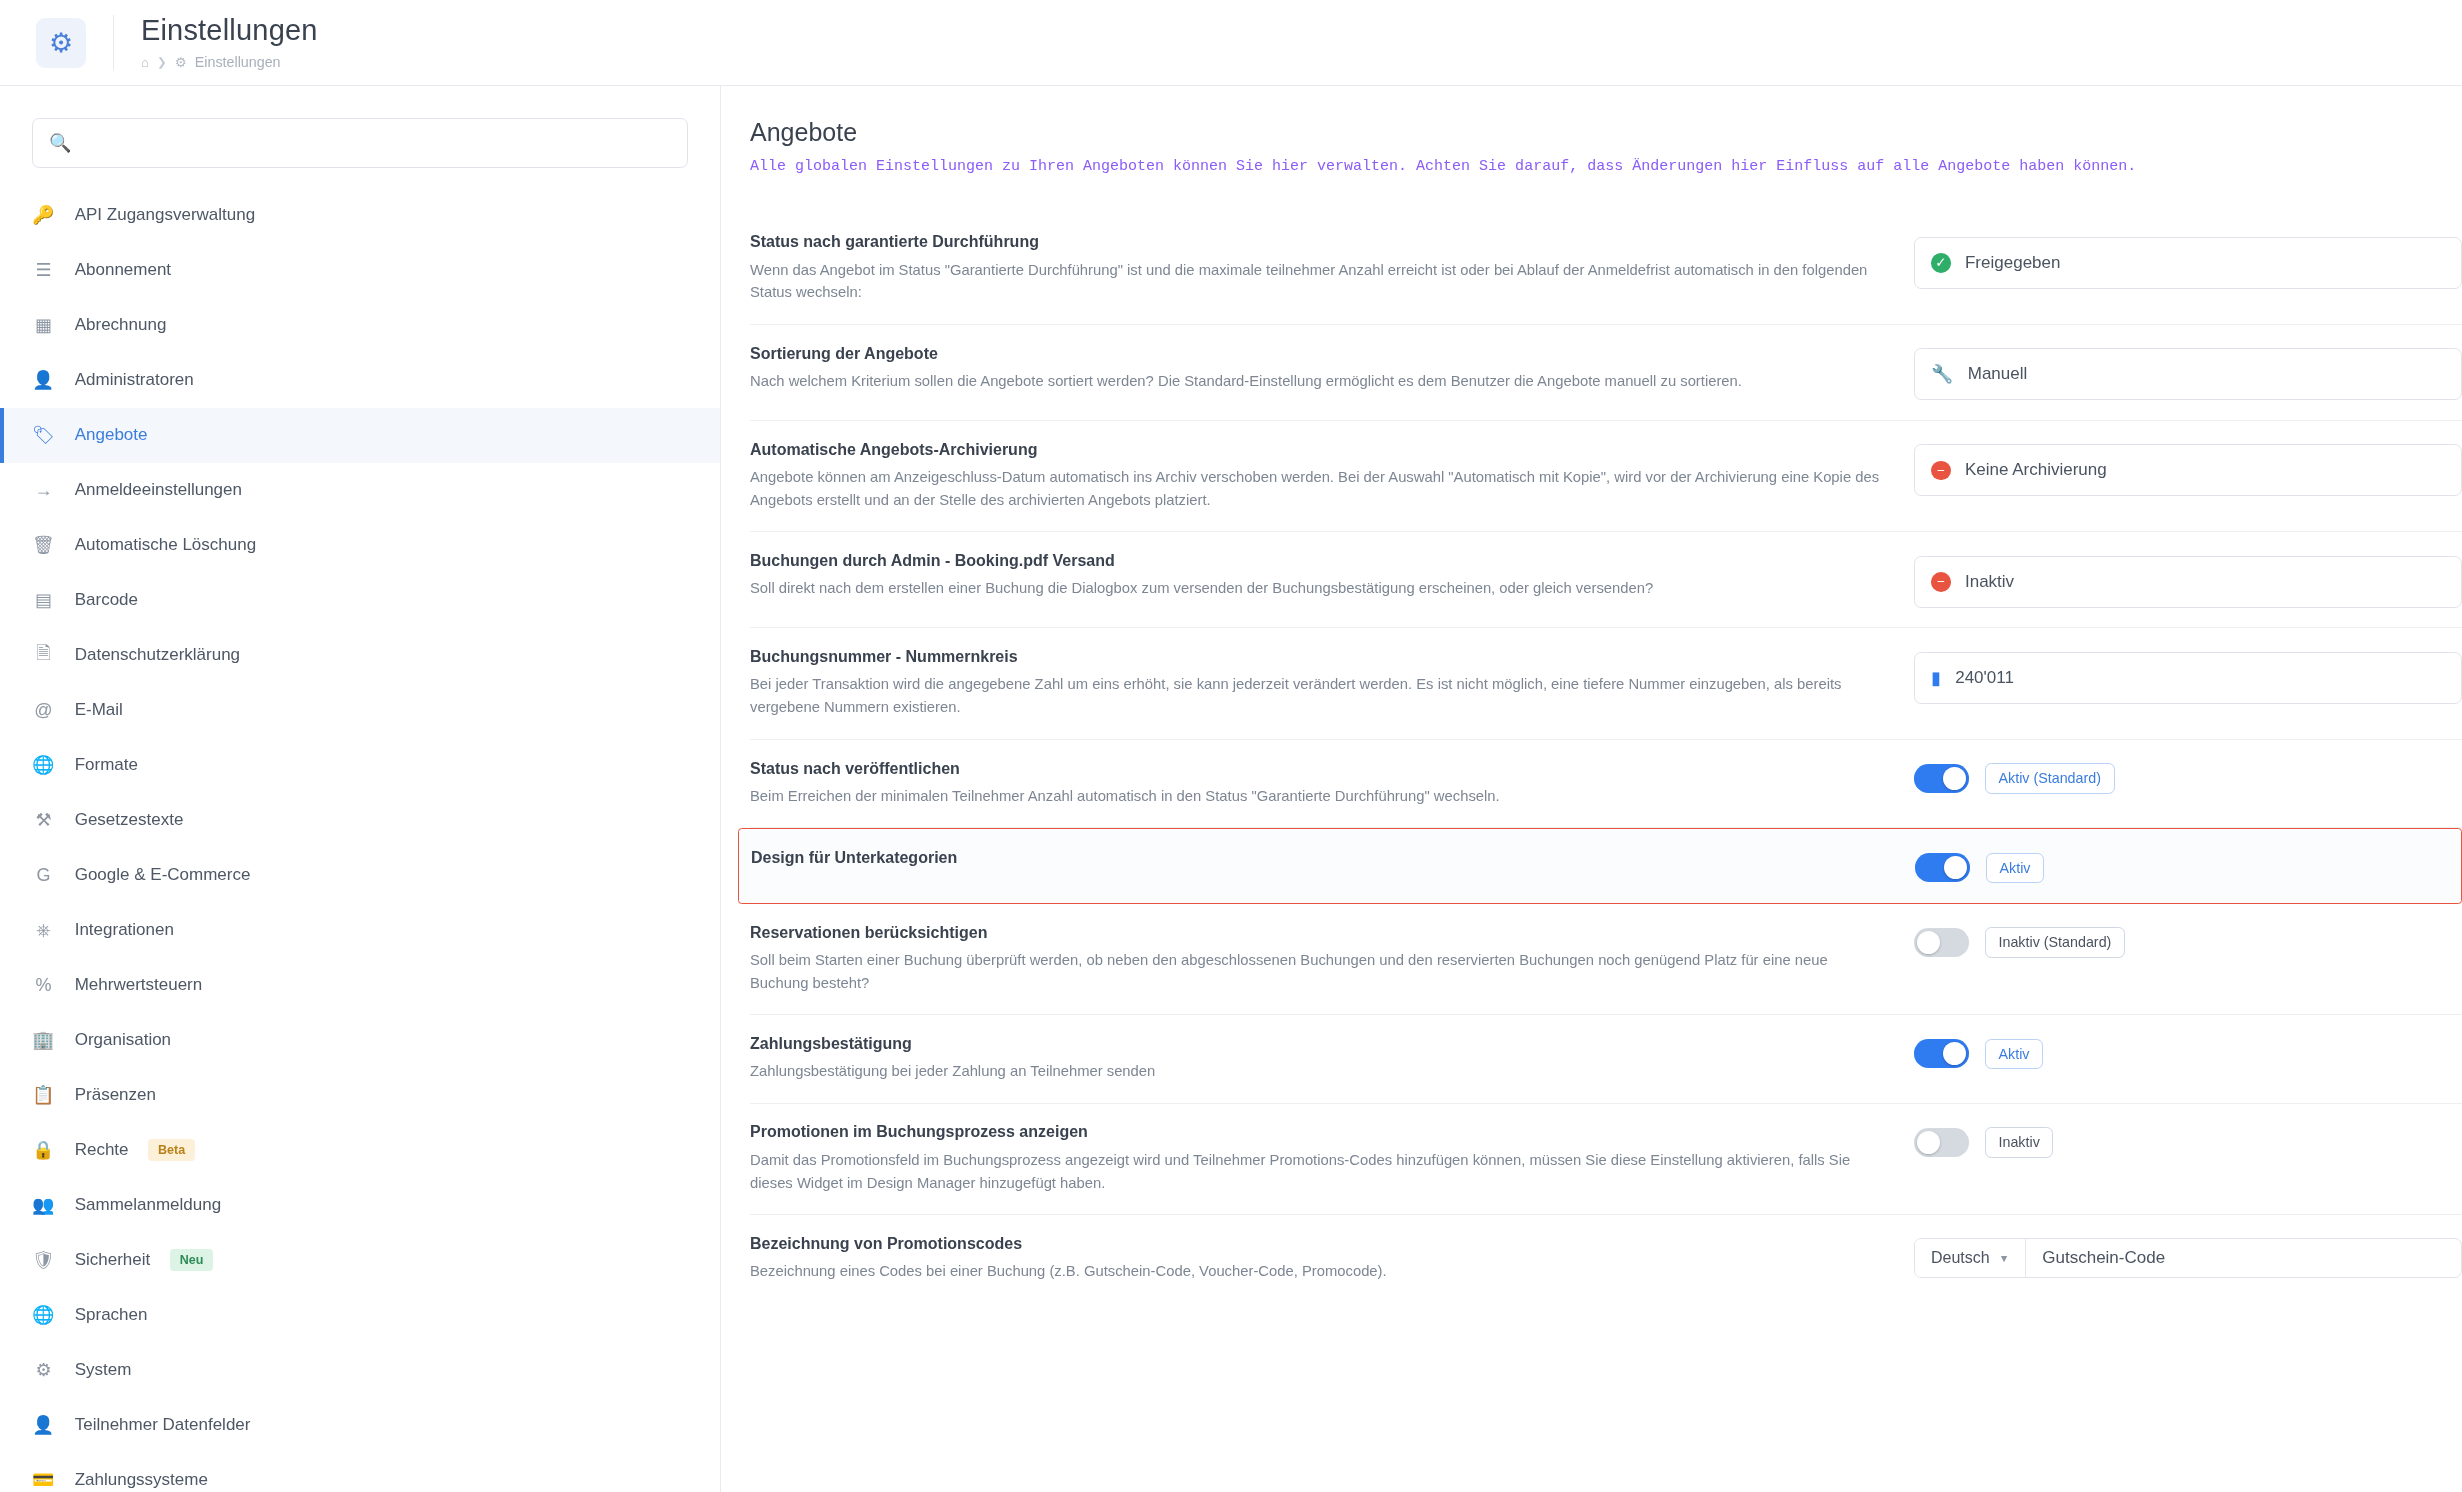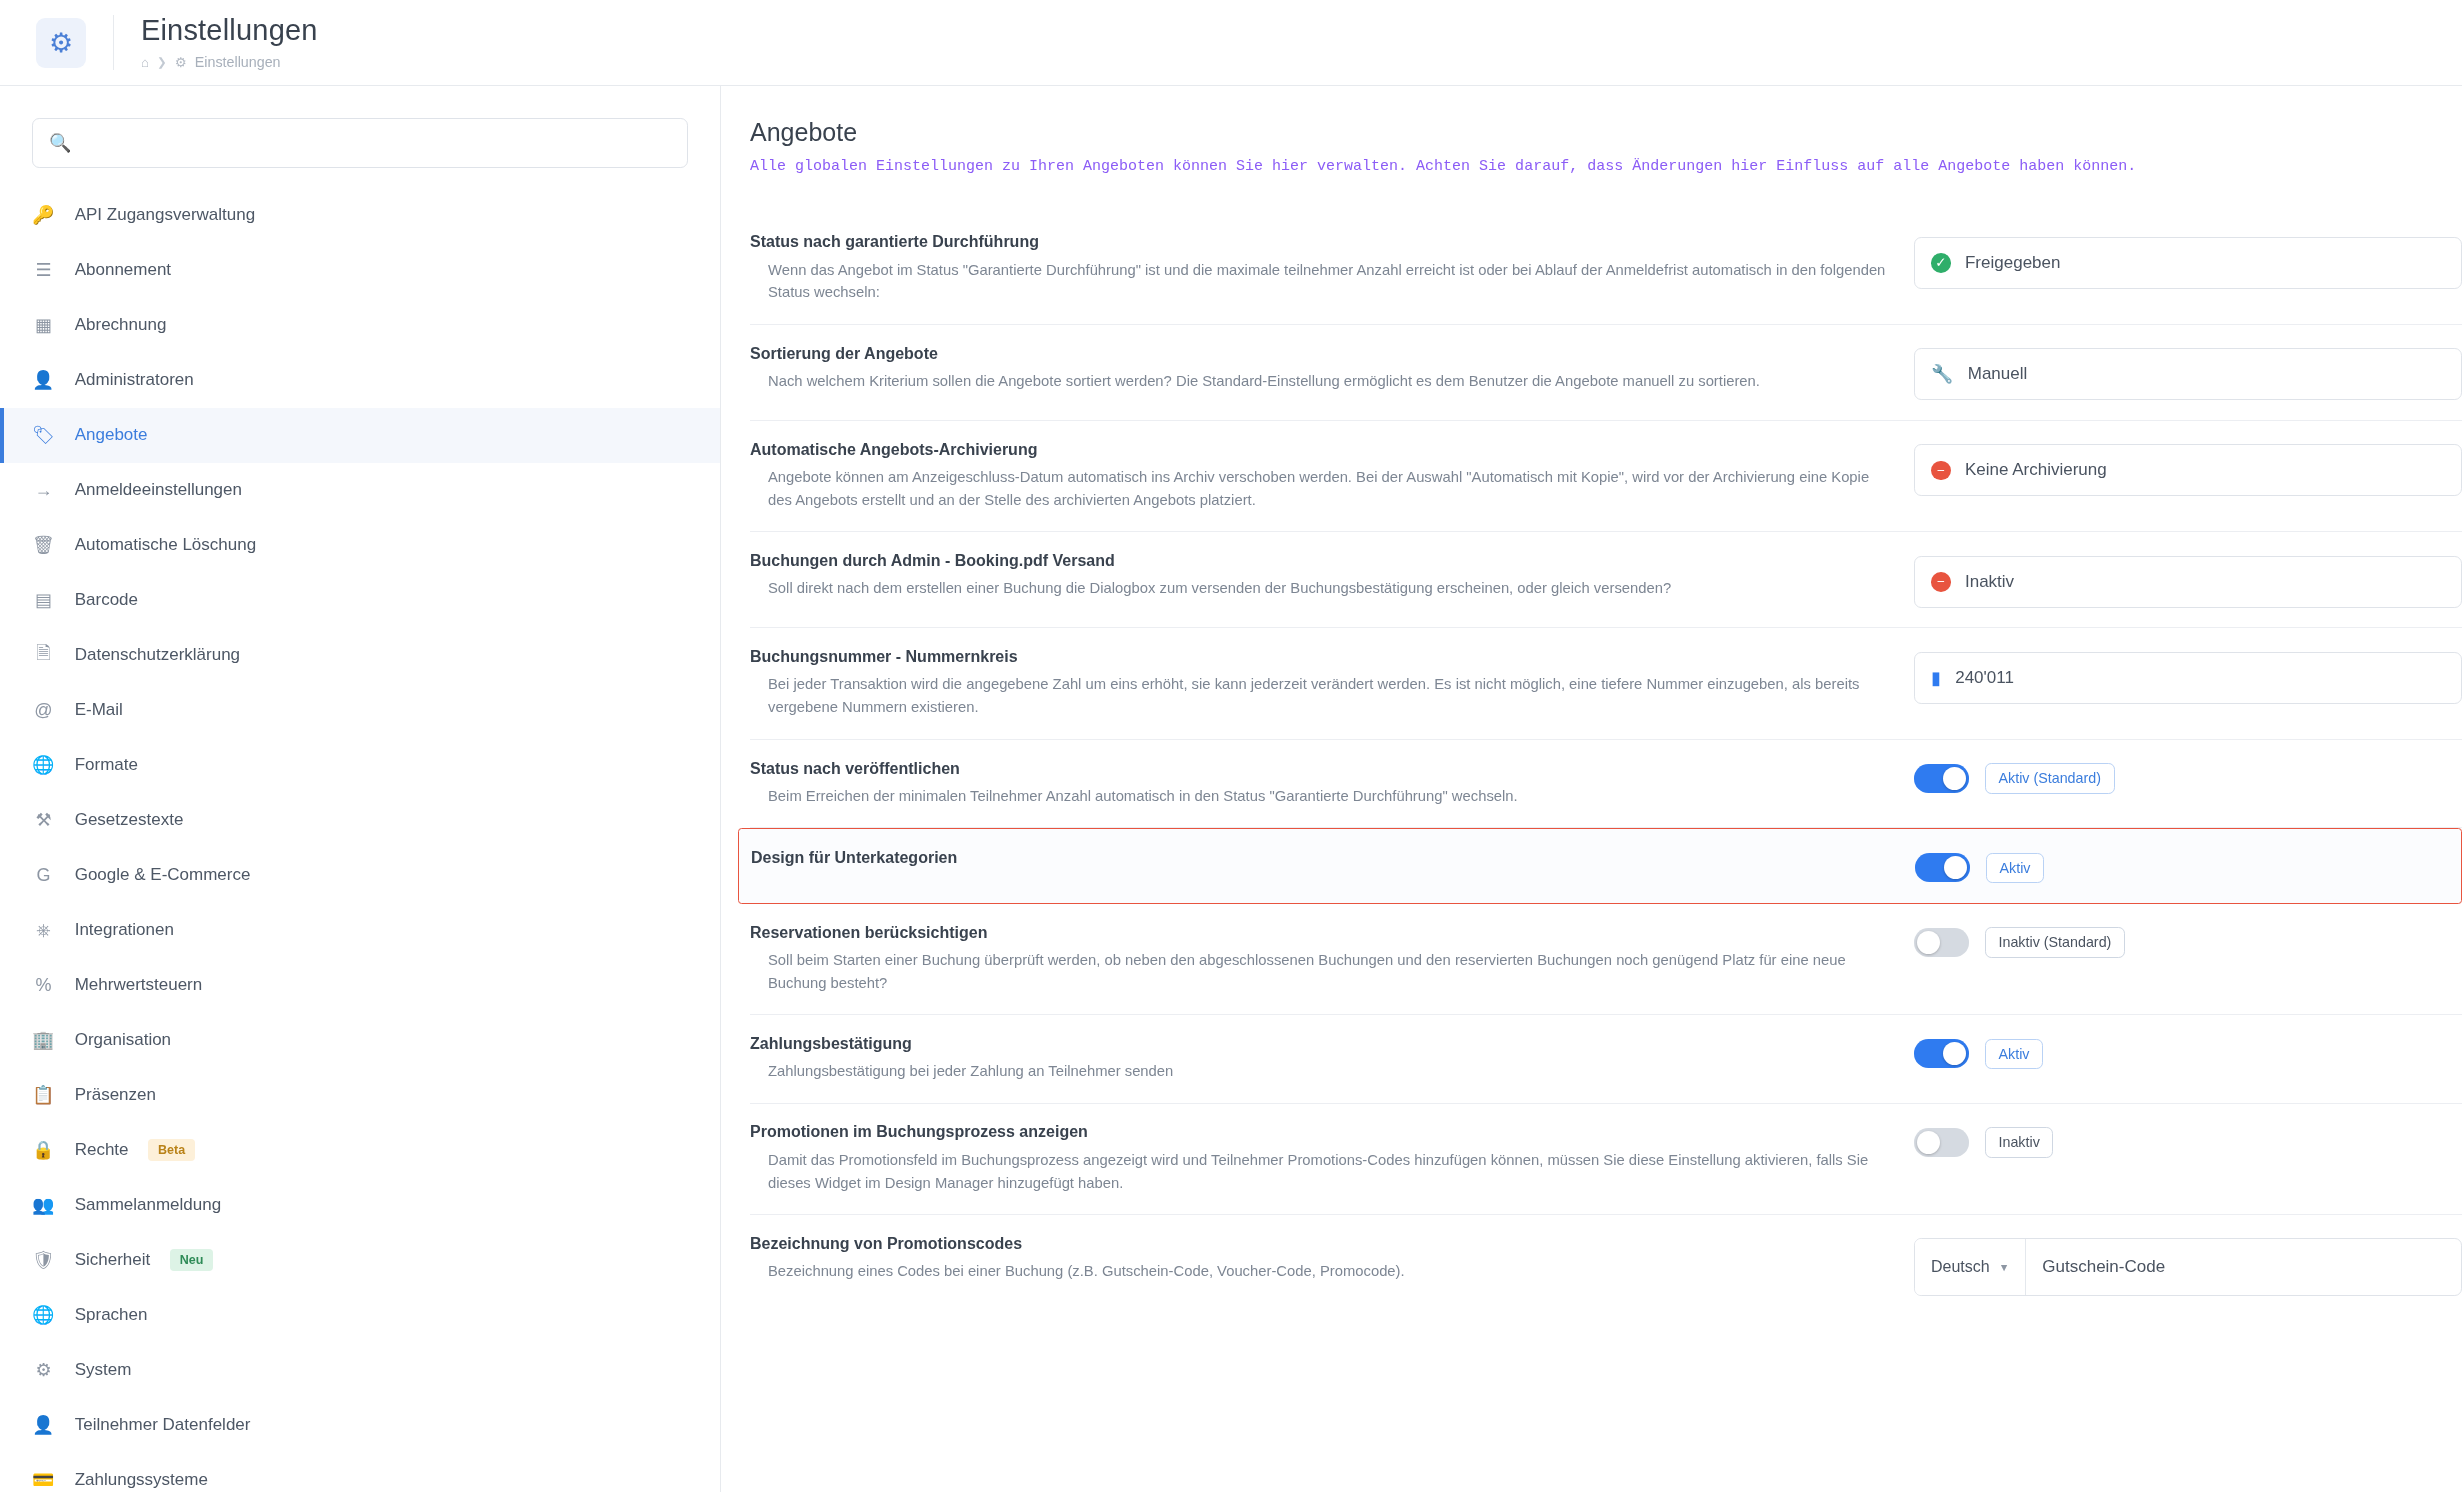--- a/index.html
+++ b/index.html
@@ -149,21 +149,20 @@
   .setting-label {
     font-size: 16px;
     font-weight: bold;
     color: #39424e;
     margin-bottom: 7.2px;
   }
   .setting-desc {
     font-size: 14.8px;
     color: #7d8693;
     line-height: 1.55;
-    margin-left: 18px;
   }
   .setting-control {
     flex: 1 1 auto;
     display: flex;
     align-items: center;
     gap: 16px;
     padding-top: 3.6px;
   }
 
   
@@ -176,21 +175,21 @@
     gap: 14.3px;
     padding: 0 16px;
     font-size: 17px;
     color: #4a5360;
     width: 100%;
     max-width: 806px;
   }
   .field .f-icon { font-size: 18px; display: flex; align-items: center; }
 
   .lang-field {
-    height: 58px;
+    height: 40px;
     border: 0.9px solid #dfe3e9;
     border-radius: 7.2px;
     display: flex; align-items: stretch;
     overflow: hidden;
     width: 100%;
     max-width: 895px;
     background: #fff;
   }
   .lang-pick {
     display: flex; align-items: center; gap: 9px;

